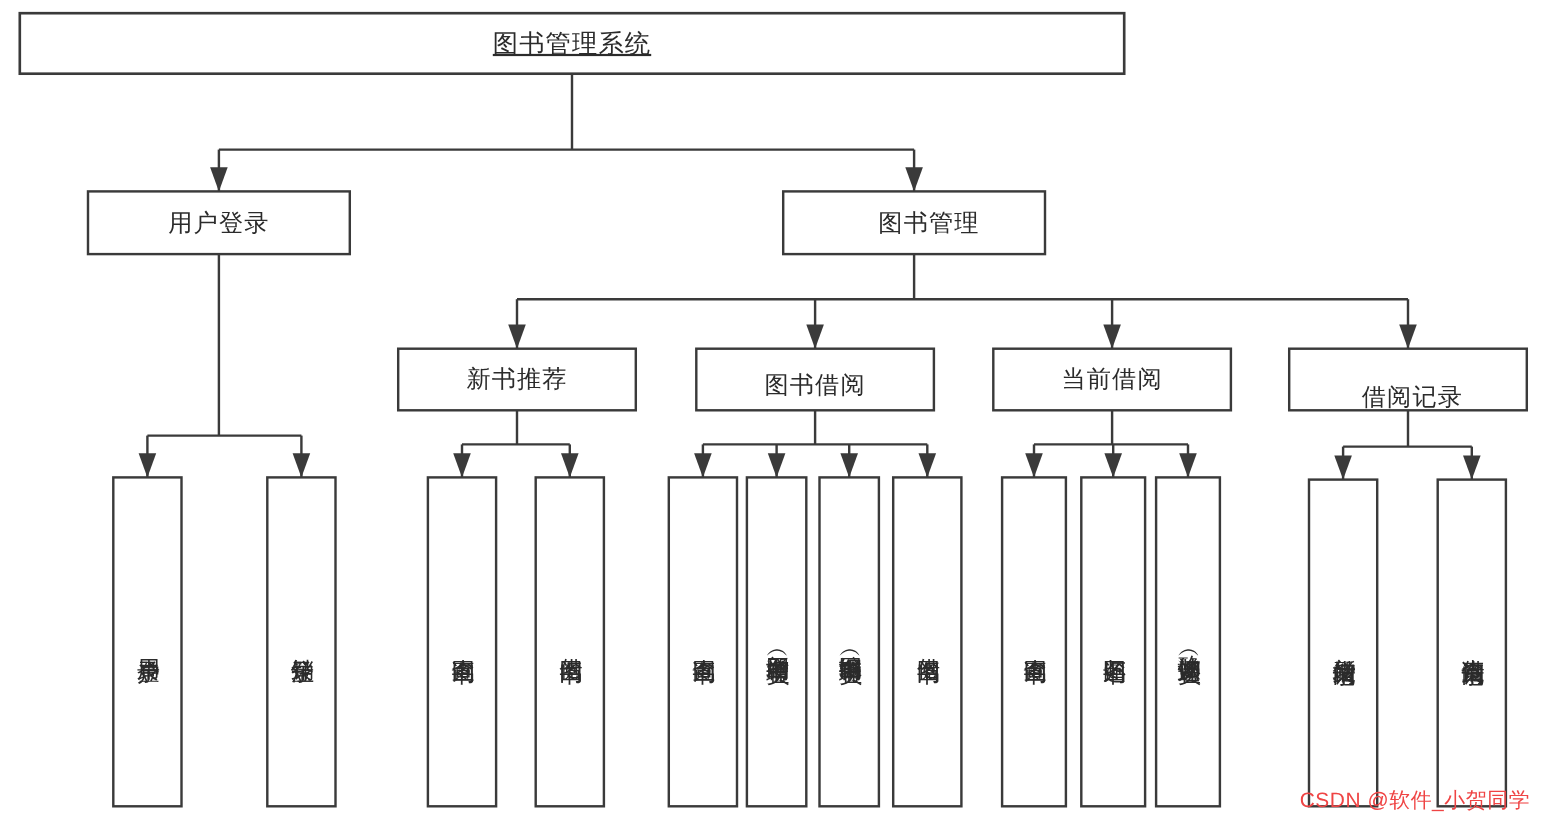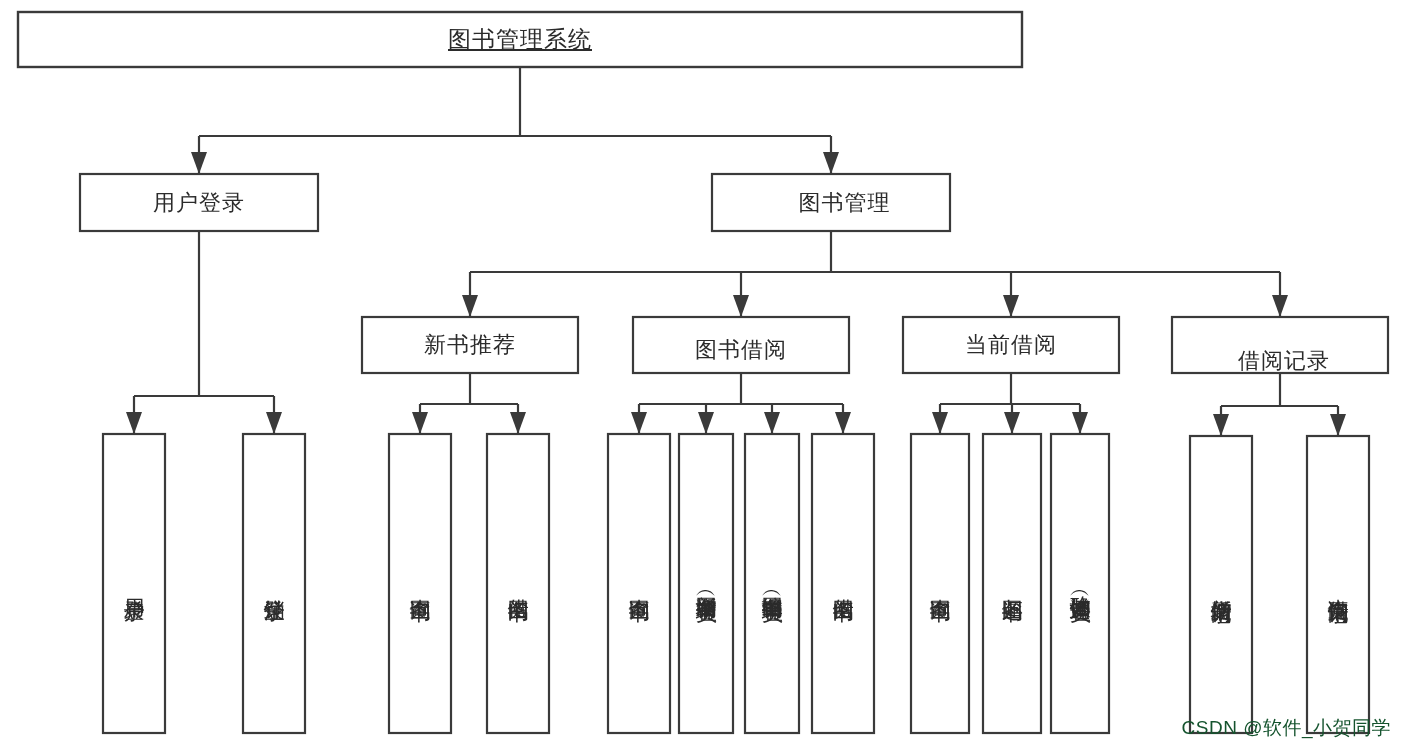--- a/index.html
+++ b/index.html
@@ -78,21 +78,21 @@
   }
   .hlabel-root {
     font-size: 23px;
   }
   .watermark {
     position: absolute;
     right: 14px;
     bottom: 6px;
     font-family: "Liberation Sans", "DejaVu Sans", sans-serif;
     font-size: 19px;
-    color: #14532d;
+    color: #ef4444;
     white-space: nowrap;
     letter-spacing: 0.5px;
     pointer-events: none;
   }
 </style>
 </head>
 <body>
 
 <div id="diagram-root">
 

